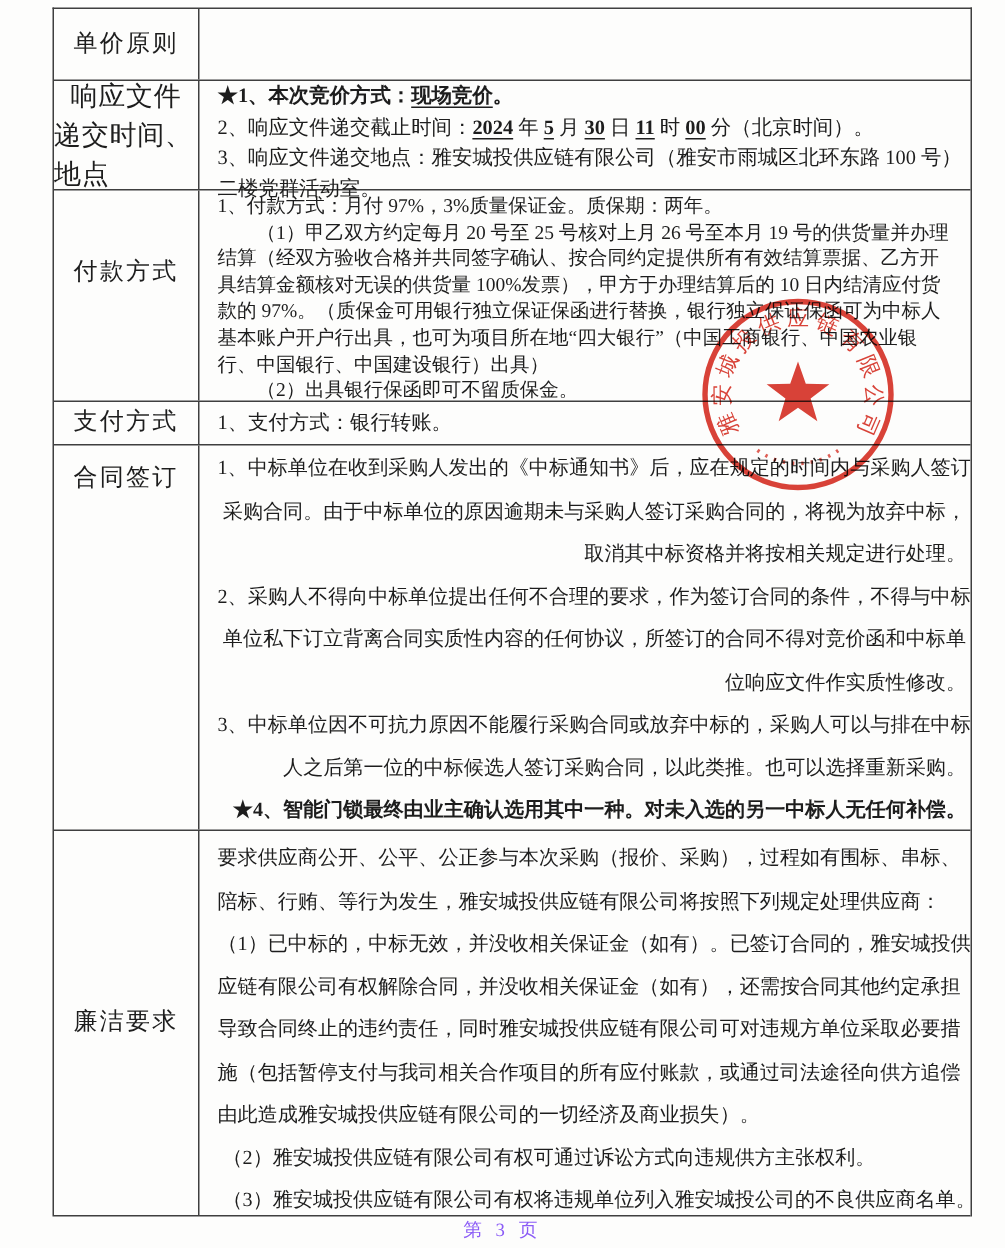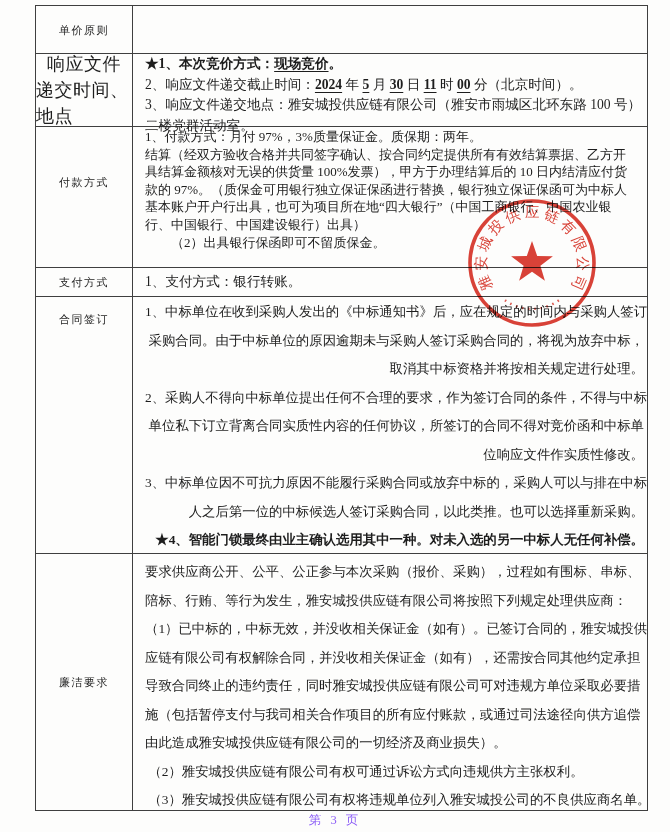--- a/index.html
+++ b/index.html
@@ -17,21 +17,21 @@
   .row{display:flex;border-bottom:1.2px solid #3f3f3f;}
   .row[data-row="unit-price"]{height:48px;}
   .row[data-row="submission"]{height:73px;}
   .row[data-row="payment-terms"]{height:141px;}
   .row[data-row="payment-method"]{height:29px;}
   .row[data-row="contract-signing"]{height:257px;}
   .row[data-row="integrity"]{height:257px;}
   .label{
     width:97px;flex:none;border-right:1.2px solid #3f3f3f;
     display:flex;flex-direction:column;align-items:center;justify-content:center;
-    font-size:11px;letter-spacing:1.5px;line-height:26px;
+    font-size:16px;letter-spacing:1.5px;line-height:26px;
   }
   .row[data-row="submission"] .label{font-size:18px;letter-spacing:0.5px;}
   .row[data-row="payment-terms"] .label{justify-content:flex-start;padding-top:42px;}
   .row[data-row="contract-signing"] .label{justify-content:flex-start;padding-top:9px;}
   .content{
     flex:1 1 auto;min-width:0;padding:0 3px 0 12px;
     display:flex;flex-direction:column;justify-content:flex-start;
     overflow:visible;
   }
   .row[data-row="submission"] .content{line-height:20.6px;font-size:13.6px;padding-top:0;}
@@ -72,20 +72,21 @@
         <div class="line"><span class="seg">3、响应文件递交地点：雅安城投供应链有限公司（雅安市雨城区北环东路 100 号）</span></div>
         <div class="line"><span class="seg">二楼党群活动室。</span></div>
       </div>
     </div>
     <div class="row" data-row="payment-terms">
       <div class="label">
         <div class="lbl-line">付款方式</div>
       </div>
       <div class="content">
         <div class="line"><span class="seg">1、付款方式：月付 97%，3%质量保证金。质保期：两年。</span></div>
+        <div class="line"><span class="seg">　　（1）甲乙双方约定每月 20 号至 25 号核对上月 26 号至本月 19 号的供货量并办理</span></div>
         <div class="line"><span class="seg">结算（经双方验收合格并共同签字确认、按合同约定提供所有有效结算票据、乙方开</span></div>
         <div class="line"><span class="seg">具结算金额核对无误的供货量 100%发票），甲方于办理结算后的 10 日内结清应付货</span></div>
         <div class="line"><span class="seg">款的 97%。（质保金可用银行独立保证保函进行替换，银行独立保证保函可为中标人</span></div>
         <div class="line"><span class="seg">基本账户开户行出具，也可为项目所在地“四大银行”（中国工商银行、中国农业银</span></div>
         <div class="line"><span class="seg">行、中国银行、中国建设银行）出具）</span></div>
         <div class="line"><span class="seg">　　（2）出具银行保函即可不留质保金。</span></div>
       </div>
     </div>
     <div class="row" data-row="payment-method">
       <div class="label">

